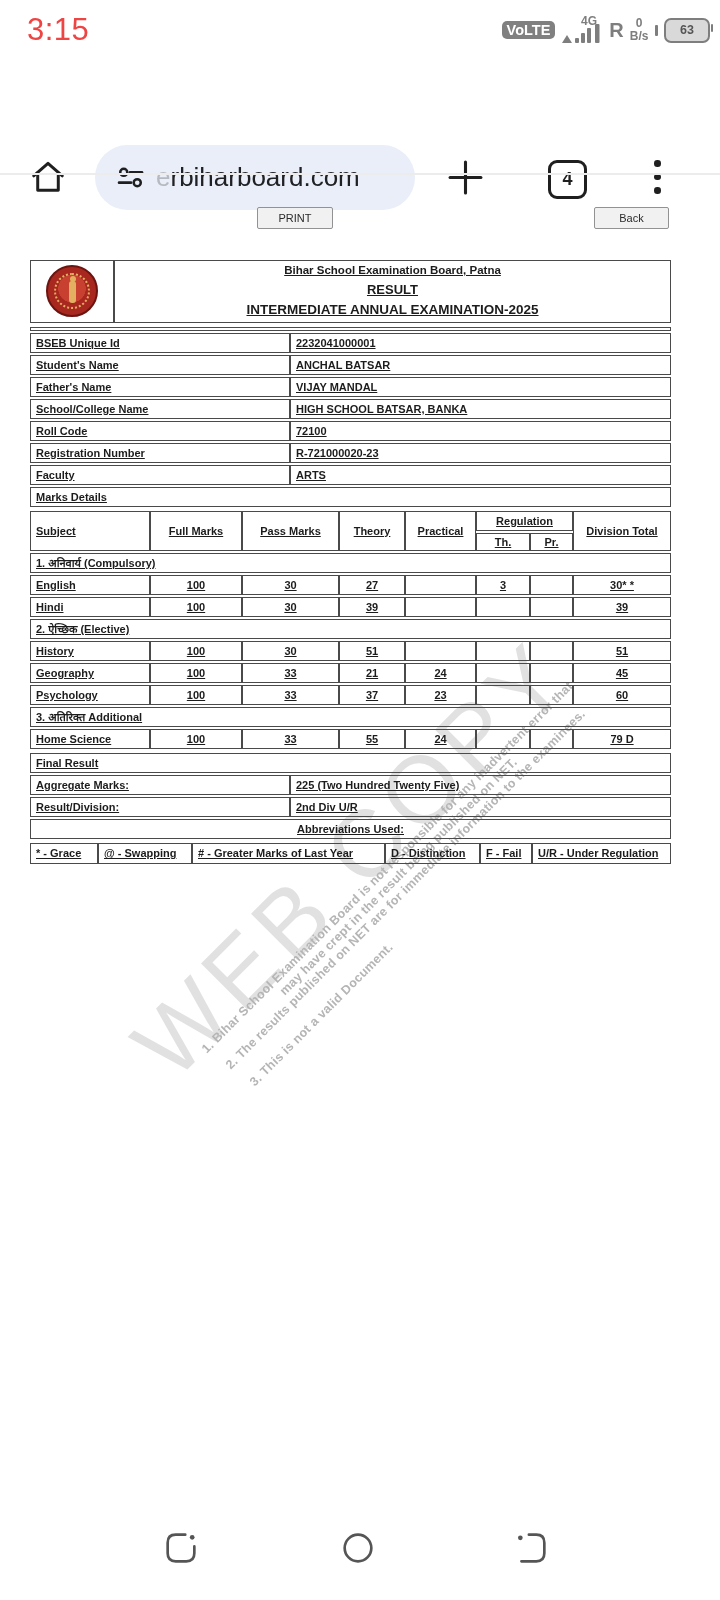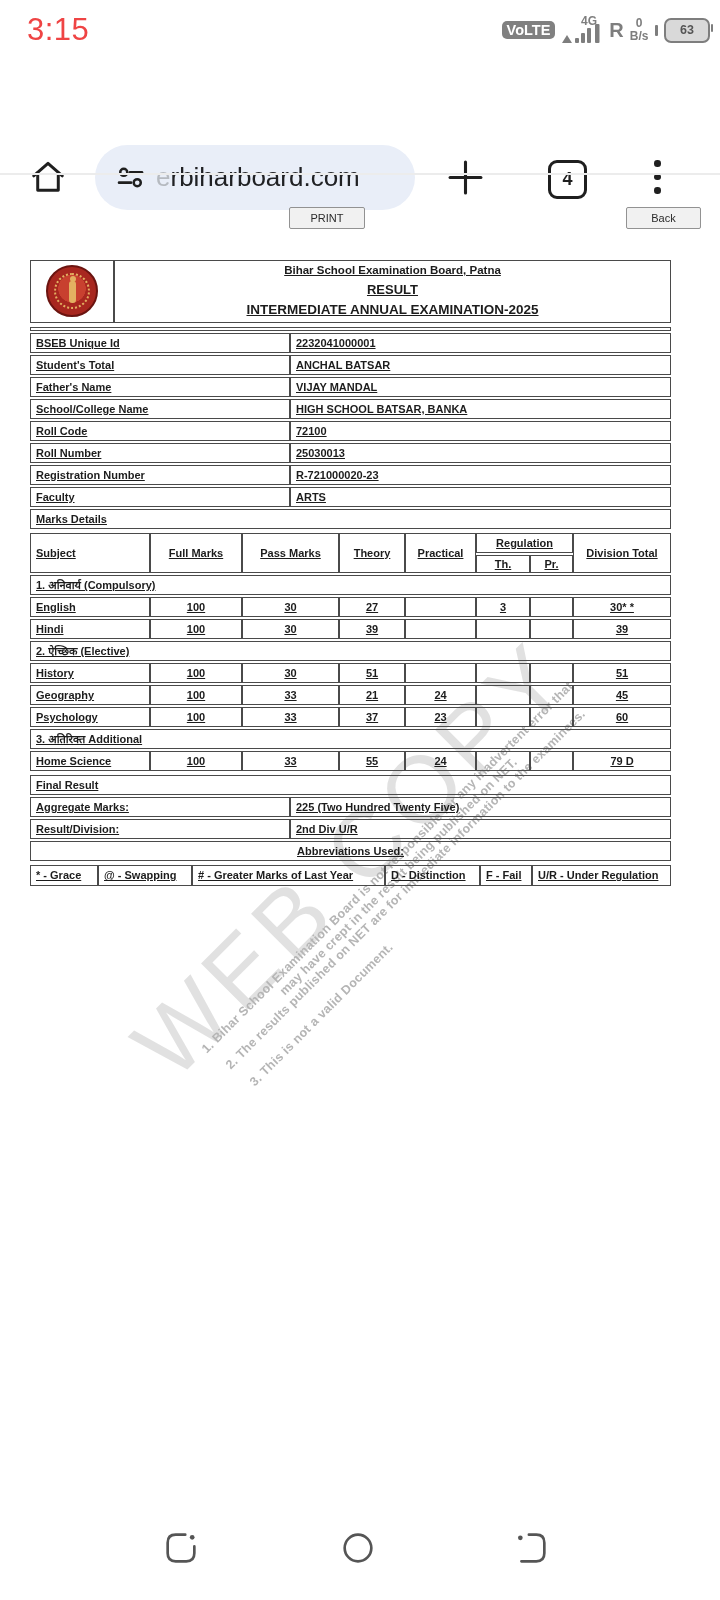--- a/index.html
+++ b/index.html
@@ -29,21 +29,21 @@
   .url-faded{color:#b6bac0;}
   .plus-btn{position:absolute;left:447px;top:99px;}
   .tab-btn{position:absolute;left:548px;top:100px;width:33px;height:33px;border:3.2px solid #1f1f1f;border-radius:9px;
            display:flex;align-items:center;justify-content:center;}
   .tab-btn span{font-size:18px;font-weight:bold;color:#1f1f1f;}
   .kebab{position:absolute;left:652px;top:98px;display:flex;flex-direction:column;gap:7px;padding:2px;}
   .kebab i{width:6.5px;height:6.5px;border-radius:50%;background:#1f1f1f;}
 
   
   .pbtn{position:absolute;height:22px;background:#f1f1f1;border:1px solid #929292;border-radius:2px;
-        font-family:"Liberation Sans",sans-serif;font-size:11px;color:#2b2b2b;padding:0 8px;margin-left:32px;}
+        font-family:"Liberation Sans",sans-serif;font-size:11px;color:#2b2b2b;padding:0 8px;}
   #print-btn{left:257px;top:207px;width:76px;}
   #back-btn{left:594px;top:207px;width:75px;}
 
   
   .wm{position:absolute;white-space:nowrap;transform:rotate(-45deg);transform-origin:0 0;z-index:1;}
   .wm-big{left:112px;top:1022px;font-size:95px;letter-spacing:7px;color:rgba(70,70,70,0.16);}
   .wm-line{font-size:12.5px;font-weight:bold;color:#b5b5b5;letter-spacing:.3px;}
   #wm1{left:199px;top:1046px;}
   #wm2{left:277px;top:988px;}
   #wm3{left:223px;top:1062px;}
@@ -182,38 +182,34 @@
         </colgroup>
       <tbody>
           <tr class="spacer-row">
             <td colspan="2"></td>
           </tr>
       <tr class="drow">
             <td>BSEB Unique Id</td>
             <td>2232041000001</td>
           </tr>
       <tr class="drow">
-            <td>Student's Total</td>
+            <td>Student's Name</td>
             <td>ANCHAL BATSAR</td>
           </tr>
       <tr class="drow">
             <td>Father's Name</td>
             <td>VIJAY MANDAL</td>
           </tr>
       <tr class="drow">
             <td>School/College Name</td>
             <td>HIGH SCHOOL BATSAR, BANKA</td>
           </tr>
       <tr class="drow">
             <td>Roll Code</td>
             <td>72100</td>
-          </tr>
-      <tr class="drow">
-            <td>Roll Number</td>
-            <td>25030013</td>
           </tr>
       <tr class="drow">
             <td>Registration Number</td>
             <td>R-721000020-23</td>
           </tr>
       <tr class="drow">
             <td>Faculty</td>
             <td>ARTS</td>
           </tr>
       <tr class="drow">

